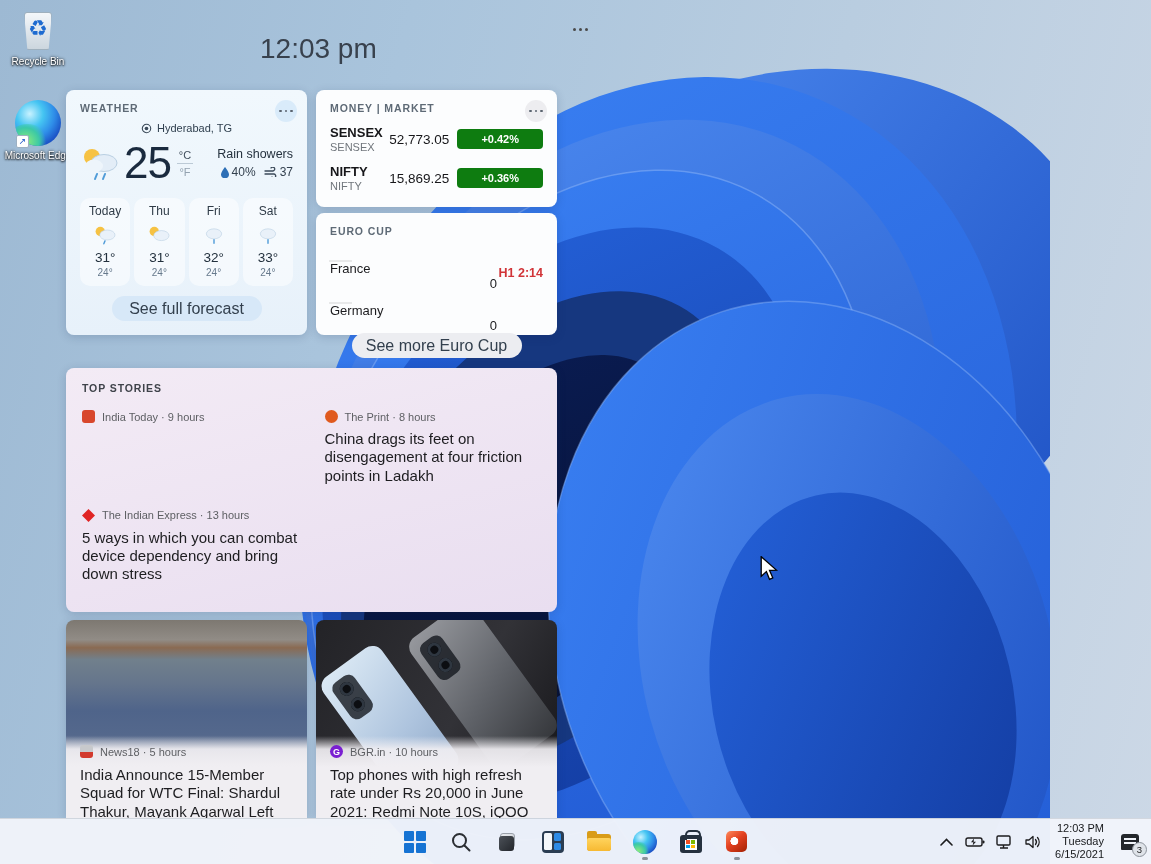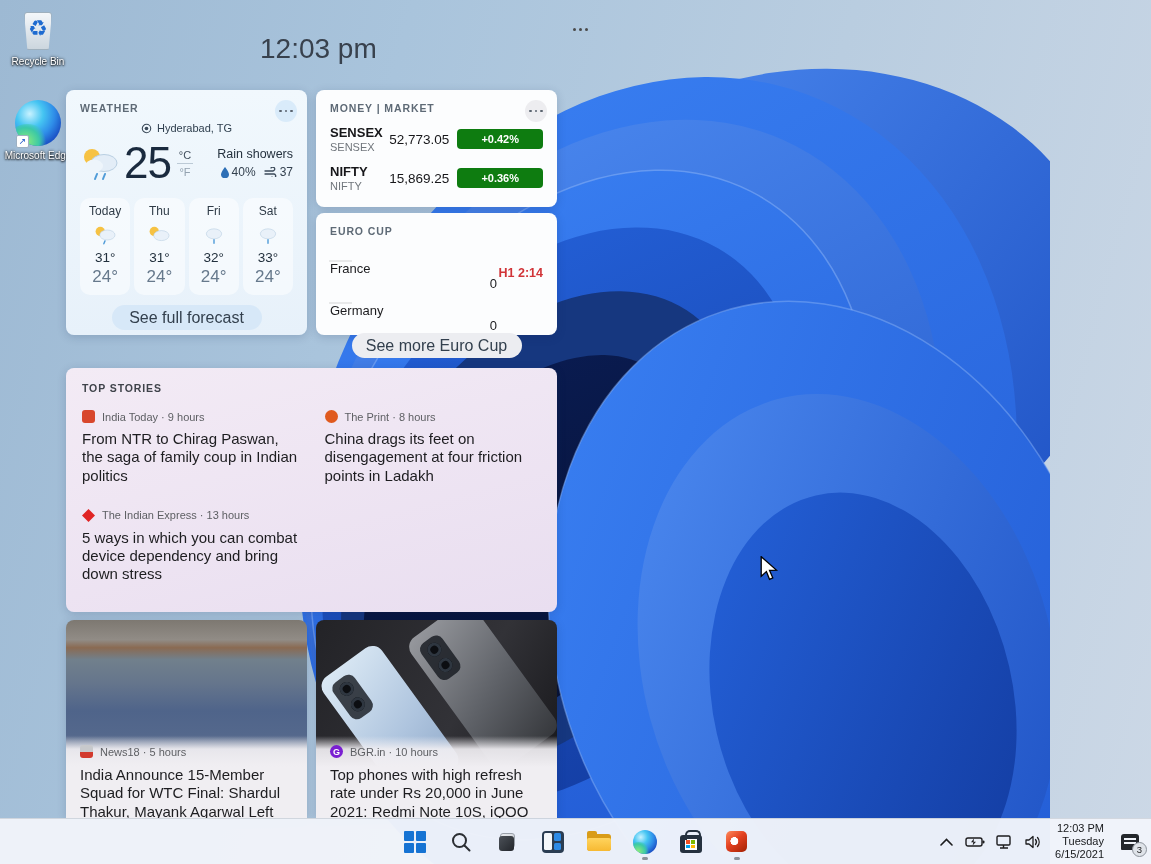--- a/index.html
+++ b/index.html
@@ -59,21 +59,21 @@
   .unit-toggle { margin-left:6px; font-size:11px; color:#42505e; text-align:center; }
   .unit-toggle .hr { width:16px; height:1px; background:#bccad6; margin:2px 0; }
   .unit-toggle .f { color:#93a2b0; }
   .cond-col { margin-left:auto; text-align:right; font-size:12.5px; color:#24313e; }
   .cond-col .sub { margin-top:4px; font-size:12px; color:#33404e; display:flex; gap:8px; justify-content:flex-end; align-items:center;}
   .forecast { display:flex; gap:4px; margin-top:10px; }
   .fcol { flex:1; background:rgba(255,255,255,.5); border-radius:10px; text-align:center; padding:6px 0 8px; }
   .fcol .d { font-size:12px; color:#2f3b47; }
   .fcol .ic { height:26px; margin:4px 0 2px; display:flex; align-items:center; justify-content:center; }
   .fcol .hi { font-size:13.5px; color:#22303d; margin-top:2px; }
-  .fcol .lo { font-size:17px; color:#66798c; margin-top:2px; }
+  .fcol .lo { font-size:10px; color:#66798c; margin-top:2px; }
   #weather-cta { margin:10px auto 0; width:150px; background:#d7e8f8; }
 
   
   #money-card { left:316px; top:90px; width:241px; height:117px; background:#fcfdfe; padding:12px 14px; }
   #money-card .menu-btn { background:#ededf0; }
   .mrow { display:flex; align-items:center; margin-top:11px; }
   .mname .n { font-size:13px; font-weight:bold; color:#17171a; }
   .mname .s { font-size:11px; color:#70767c; margin-top:1px; }
   .mval { margin-left:auto; font-size:13.5px; color:#17171a; }
   .mbadge { margin-left:8px; background:#0e7c10; color:#fff; font-size:11px; font-weight:bold;
@@ -389,21 +389,20 @@
 </div>
 
 <div class="card" id="stories-card">
   <div class="card-title" style="color:#3f434a;">TOP STORIES</div>
   <div class="stories-grid">
     <div class="story">
       <div class="meta">
           <span class="src-ic src-0"></span>
           <span>India Today · 9 hours</span>
         </div>
-      <div class="headline">From NTR to Chirag Paswan, the saga of family coup in Indian politics</div>
     </div>
     <div class="story">
       <div class="meta">
           <span class="src-ic src-1"></span>
           <span>The Print · 8 hours</span>
         </div>
       <div class="headline">China drags its feet on disengagement at four friction points in Ladakh</div>
     </div>
     <div class="story">
       <div class="meta">

